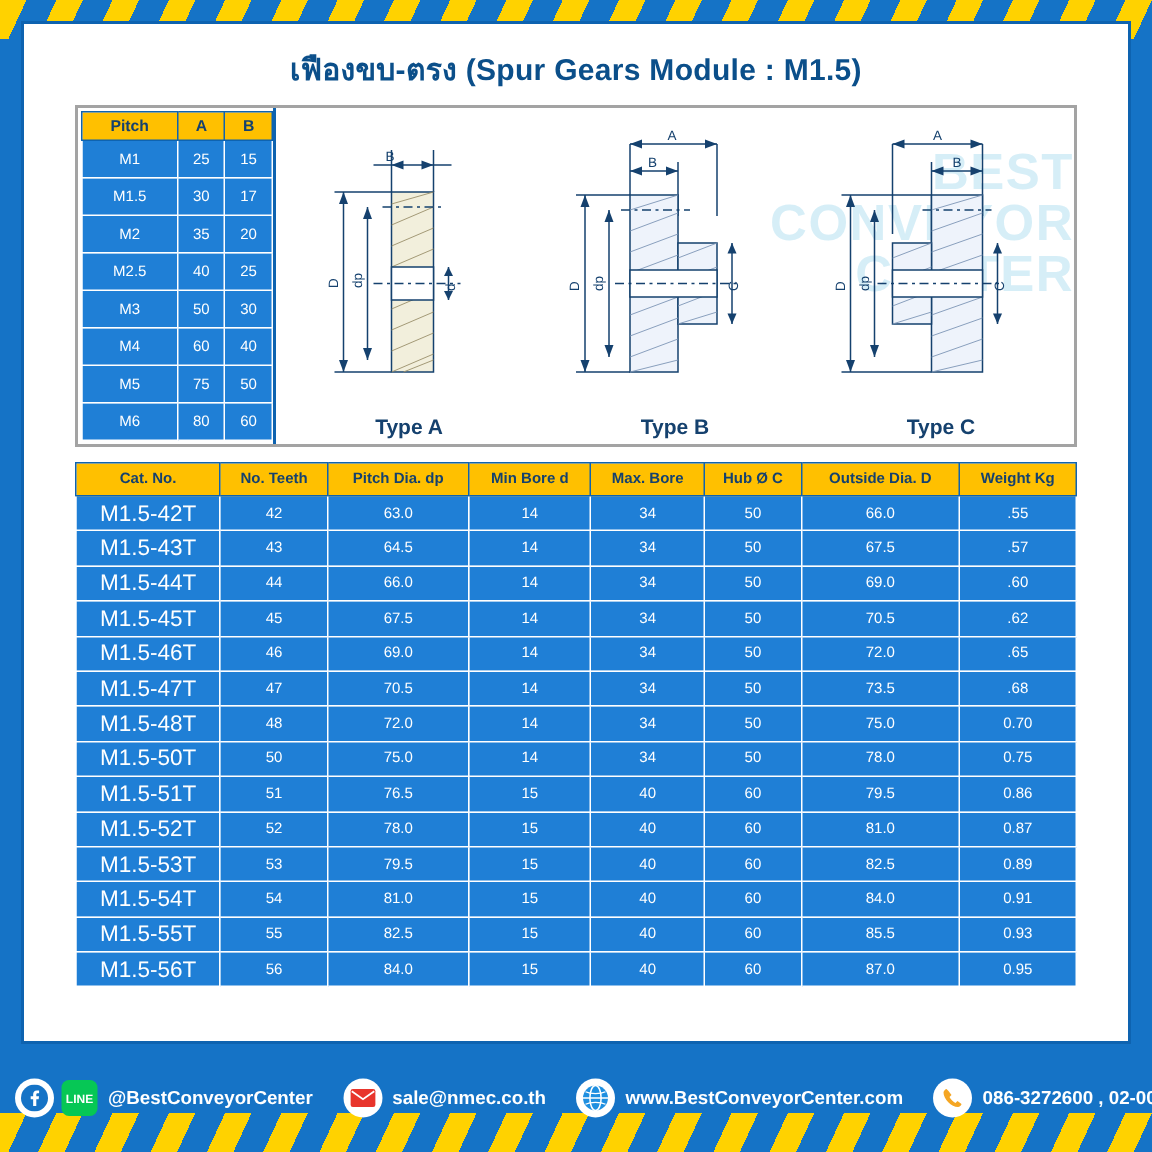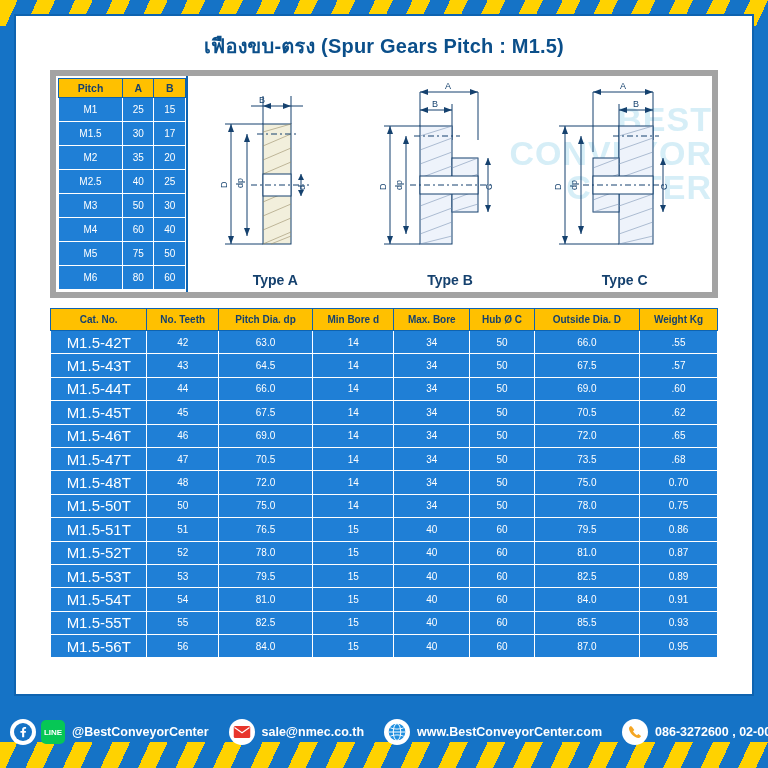--- a/index.html
+++ b/index.html
@@ -37,21 +37,21 @@
     text-align:center;
     color:#0b4f8a;
     font-size: 20px;
     font-weight: bold;
     padding: 14px 0 8px 0;
     letter-spacing: .2px;
   }
   
   .top-box {
     margin: 0 34px;
-    border: 6px solid #a3a3a3;
+    border: 2px solid #a3a3a3;
     display: flex;
     height: 228px;
     background:#fff;
   }
   
   .pitch-table {
     border-collapse: collapse;
     width: 128px;
     height: 100%;
     font-size: 10px;
@@ -165,21 +165,21 @@
 
   <div class="chev-band top">
     <div class="yellow-strip"></div>
   </div>
   <div class="chev-band bot">
     <div class="yellow-strip"></div>
   </div>
 
   <div class="white-card">
 
-    <div class="title">เฟืองขบ-ตรง (Spur Gears Pitch : M1.5)</div>
+    <div class="title">เฟืองขบ-ตรง (Spur Gears Module : M1.5)</div>
 
     <div class="top-box">
 
       <div class="pitch-wrap">
         <table class="pitch-table">
           <thead>
             <tr>
               <th>Pitch</th>
               <th>A</th>
               <th>B</th>

